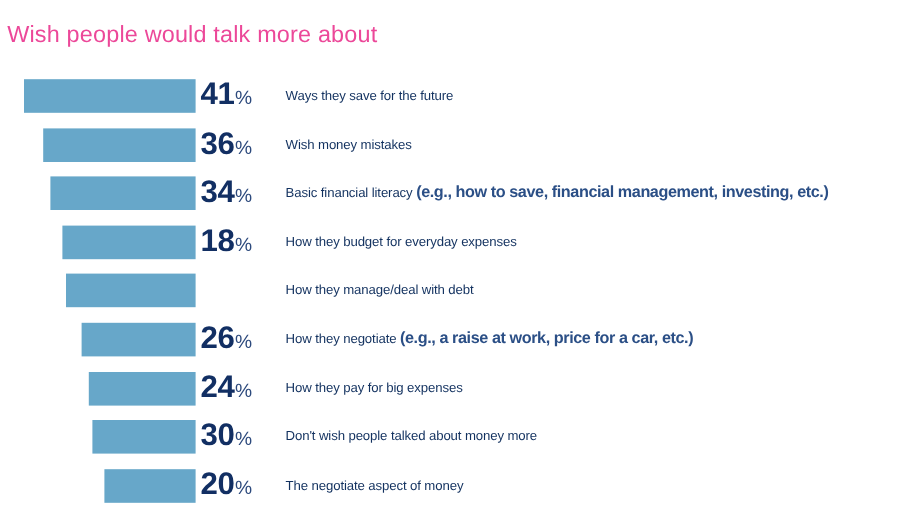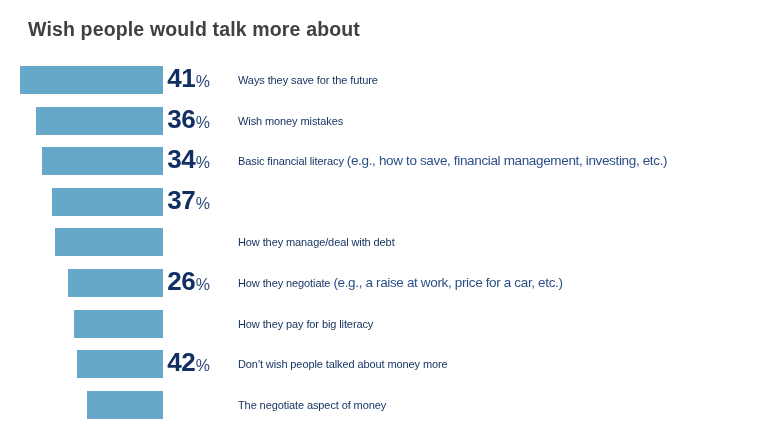--- a/index.html
+++ b/index.html
@@ -18,25 +18,25 @@
   #page {
     position: relative;
     width: 768px;
     height: 442px;
     background: #ffffff;
   }
 
   
   .chart-title {
     position: absolute;
-    left: 28px;
+    left: 6px;
     top: 18px;
     font-size: 19.5px;
-    font-weight: 700;
-    color: #404040;
+    font-weight: 400;
+    color: #ec4899;
     letter-spacing: 0.15px;
     white-space: nowrap;
   }
 
   
   .rows {
     position: absolute;
     left: 0;
     top: 60px;
     width: 640px;
@@ -95,21 +95,21 @@
     white-space: nowrap;
     color: #12315f;
   }
   .label .main {
     font-size: 11px;
     font-weight: 400;
     letter-spacing: -0.1px;
   }
   .label .note {
     font-size: 13.5px;
-    font-weight: 400;
+    font-weight: 700;
     color: #2b4f86;
     letter-spacing: -0.35px;
     margin-left: 3px;
   }
   .label .note:empty { display: none; }
 </style>
 </head>
 <body>
 
 <div id="page">
@@ -135,49 +135,52 @@
         <div class="bar-track">
           <div class="bar" style="width: 120.8px; background: rgb(103, 167, 201);"></div>
         </div>
         <div class="value"><span class="num">34</span><span class="pct">%</span></div>
         <div class="label"><span class="main">Basic financial literacy</span><span class="note">(e.g., how to save, financial management, investing, etc.)</span></div>
       </div>
       <div class="row">
         <div class="bar-track">
           <div class="bar" style="width: 111.2px; background: rgb(103, 167, 201);"></div>
         </div>
-        <div class="value"><span class="num">37</span><span class="pct">%</span></div>
+        <div class="value"><span class="num">18</span><span class="pct">%</span></div>
+        <div class="label"><span class="main">How they budget for everyday expenses</span></div>
       </div>
       <div class="row">
         <div class="bar-track">
           <div class="bar" style="width: 108px; background: rgb(103, 167, 201);"></div>
         </div>
         <div class="label"><span class="main">How they manage/deal with debt</span></div>
       </div>
       <div class="row">
         <div class="bar-track">
           <div class="bar" style="width: 95.2px; background: rgb(103, 167, 201);"></div>
         </div>
         <div class="value"><span class="num">26</span><span class="pct">%</span></div>
         <div class="label"><span class="main">How they negotiate</span><span class="note">(e.g., a raise at work, price for a car, etc.)</span></div>
       </div>
       <div class="row">
         <div class="bar-track">
           <div class="bar" style="width: 88.8px; background: rgb(103, 167, 201);"></div>
         </div>
-        <div class="label"><span class="main">How they pay for big literacy</span></div>
+        <div class="value"><span class="num">24</span><span class="pct">%</span></div>
+        <div class="label"><span class="main">How they pay for big expenses</span></div>
       </div>
       <div class="row">
         <div class="bar-track">
           <div class="bar" style="width: 85.6px; background: rgb(103, 167, 201);"></div>
         </div>
-        <div class="value"><span class="num">42</span><span class="pct">%</span></div>
+        <div class="value"><span class="num">30</span><span class="pct">%</span></div>
         <div class="label"><span class="main">Don't wish people talked about money more</span></div>
       </div>
       <div class="row">
         <div class="bar-track">
           <div class="bar" style="width: 76px; background: rgb(103, 167, 201);"></div>
         </div>
+        <div class="value"><span class="num">20</span><span class="pct">%</span></div>
         <div class="label"><span class="main">The negotiate aspect of money</span></div>
       </div>
     </div>
 
 </div>
 
 </body></html>

